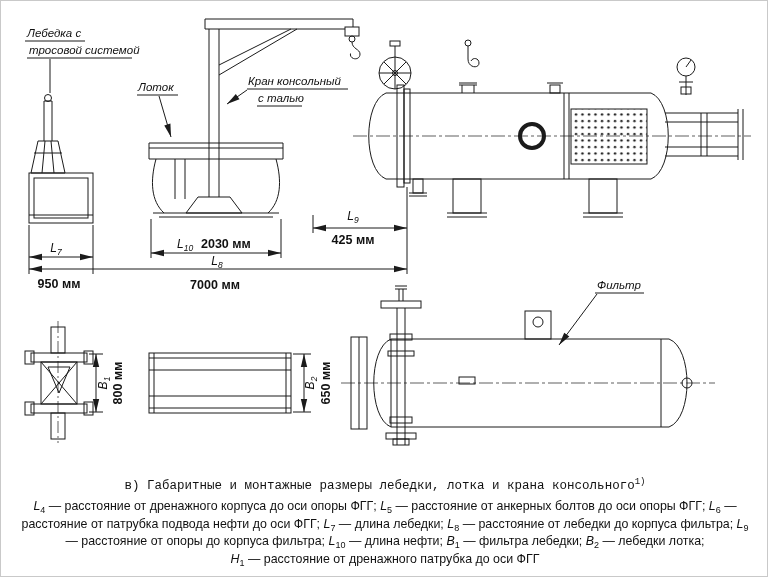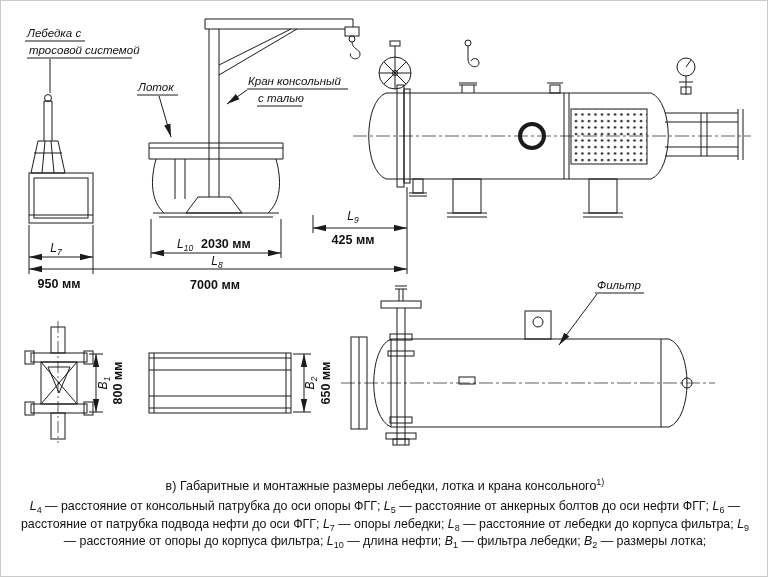--- a/index.html
+++ b/index.html
@@ -6,20 +6,21 @@
   .page{
     position:relative;width:768px;height:577px;background:#ffffff;
     font-family:"Liberation Sans",sans-serif;color:#111;overflow:hidden;
     border:1px solid #c9c9c9;box-sizing:border-box;
   }
   svg.draw{position:absolute;left:0;top:0;}
   svg text{font-family:"Liberation Sans",sans-serif;fill:#111;stroke:none;}
   .caption{
     position:absolute;left:0;top:476px;width:768px;text-align:center;
     font-size:12.5px;
+    font-family:Liberation Mono, monospace;
   }
   .caption sup{font-size:9px;}
   .legend{
     position:absolute;left:14px;top:498px;width:740px;text-align:center;
     font-size:12.4px;line-height:1.25;
   }
   .legend i{font-style:italic;}
   .legend sub{font-size:9px;}
 </style>
 </head>
@@ -230,25 +231,26 @@
     <circle cx="686" cy="382" r="5"></circle>
   </g>
   <text x="596" y="288" font-size="11.5" font-style="italic">Фильтр</text>
 </svg>
 
 <div class="caption">
   <span>в) Габаритные и монтажные размеры лебедки, лотка и крана консольного</span><sup>1)</sup>
 </div>
 
 <div class="legend">
-  <span><i>L</i><sub>4</sub><span> — расстояние от консольный патрубка до оси опоры ФГГ; </span></span>
-  <span><i>L</i><sub>5</sub><span> — расстояние от анкерных болтов до оси нефти ФГГ; </span></span>
+  <span><i>L</i><sub>4</sub><span> — расстояние от дренажного корпуса до оси опоры ФГГ; </span></span>
+  <span><i>L</i><sub>5</sub><span> — расстояние от анкерных болтов до оси опоры ФГГ; </span></span>
   <span><i>L</i><sub>6</sub><span> — расстояние от патрубка подвода нефти до оси ФГГ; </span></span>
-  <span><i>L</i><sub>7</sub><span> — опоры лебедки; </span></span>
+  <span><i>L</i><sub>7</sub><span> — длина лебедки; </span></span>
   <span><i>L</i><sub>8</sub><span> — расстояние от лебедки до корпуса фильтра; </span></span>
   <span><i>L</i><sub>9</sub><span> — расстояние от опоры до корпуса фильтра; </span></span>
   <span><i>L</i><sub>10</sub><span> — длина нефти; </span></span>
   <span><i>B</i><sub>1</sub><span> — фильтра лебедки; </span></span>
-  <span><i>B</i><sub>2</sub><span> — размеры лотка; </span></span>
+  <span><i>B</i><sub>2</sub><span> — лебедки лотка; </span></span>
   <br>
+  <span><i>H</i><sub>1</sub><span> — расстояние от дренажного патрубка до оси ФГГ</span></span>
 </div>
 
 </div>
 
 </body></html>

